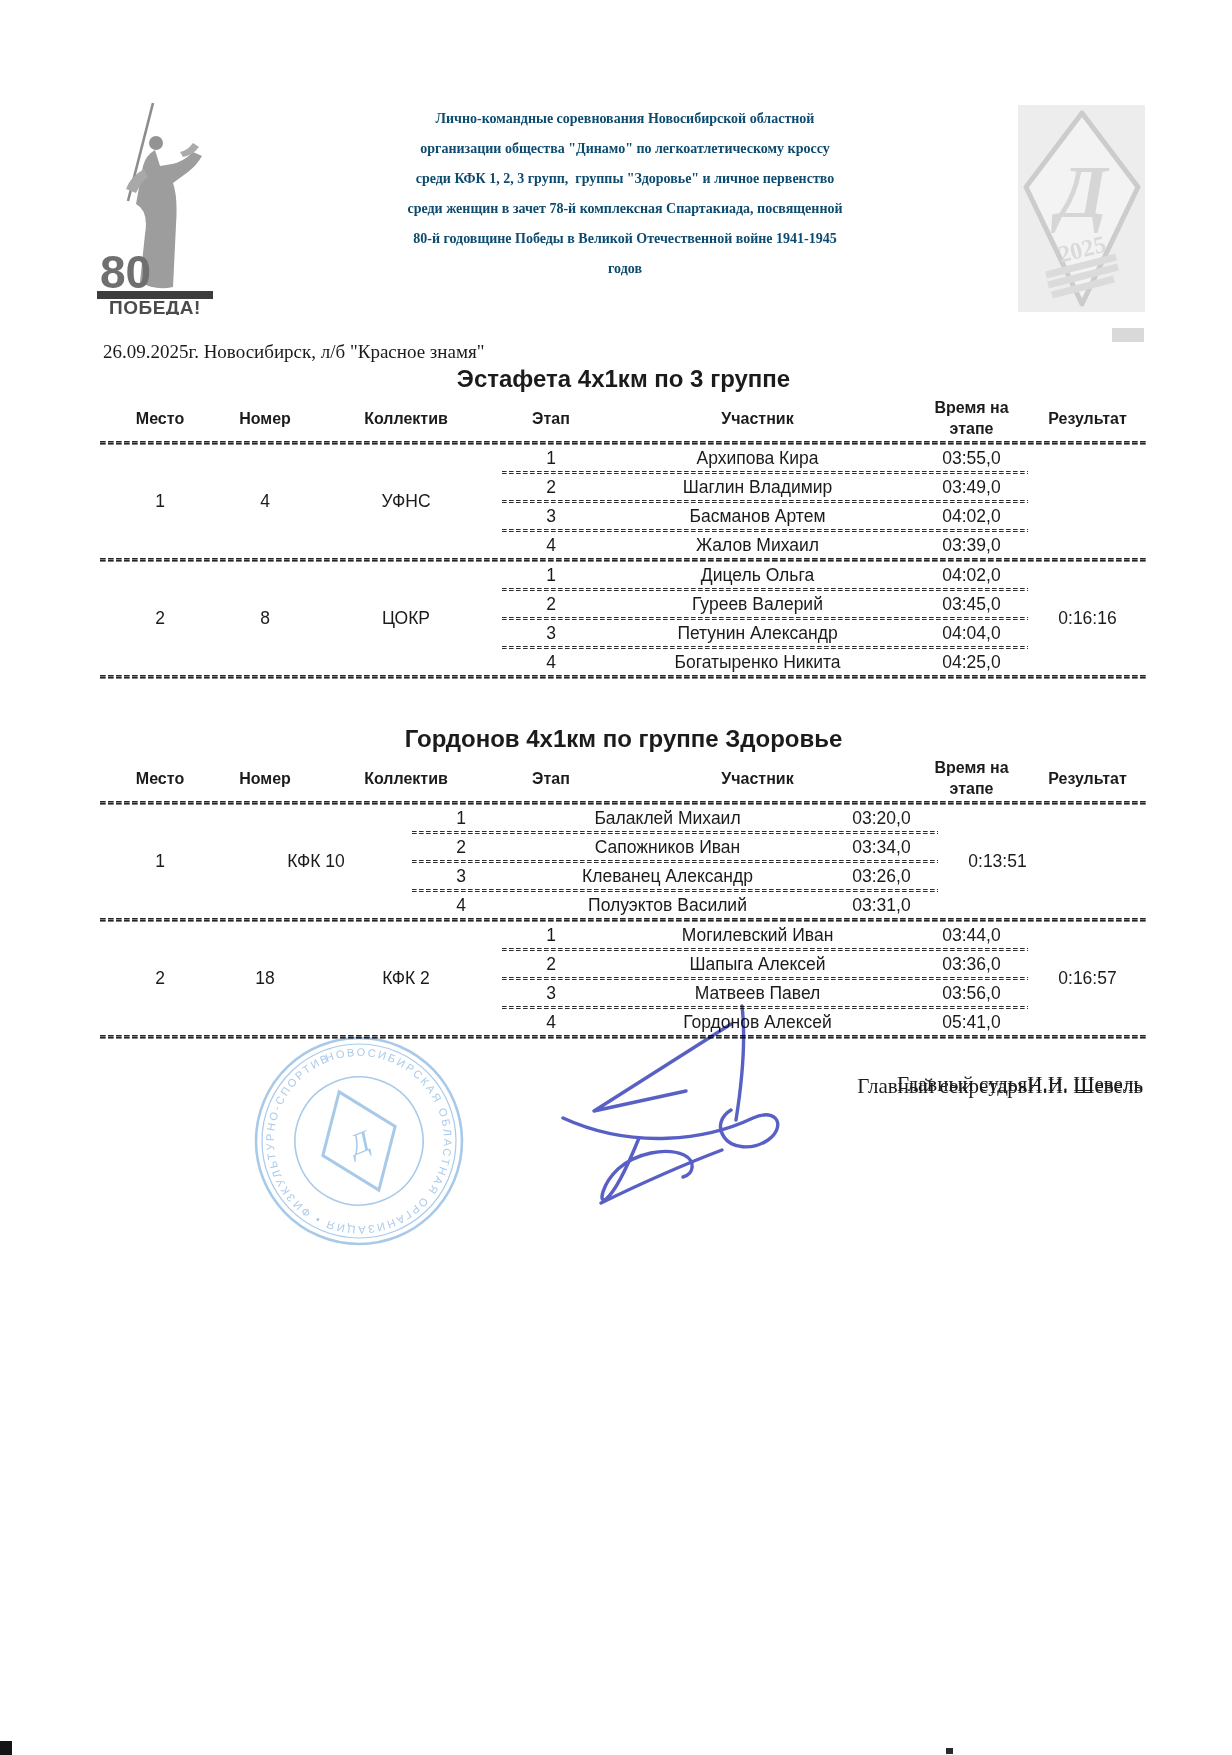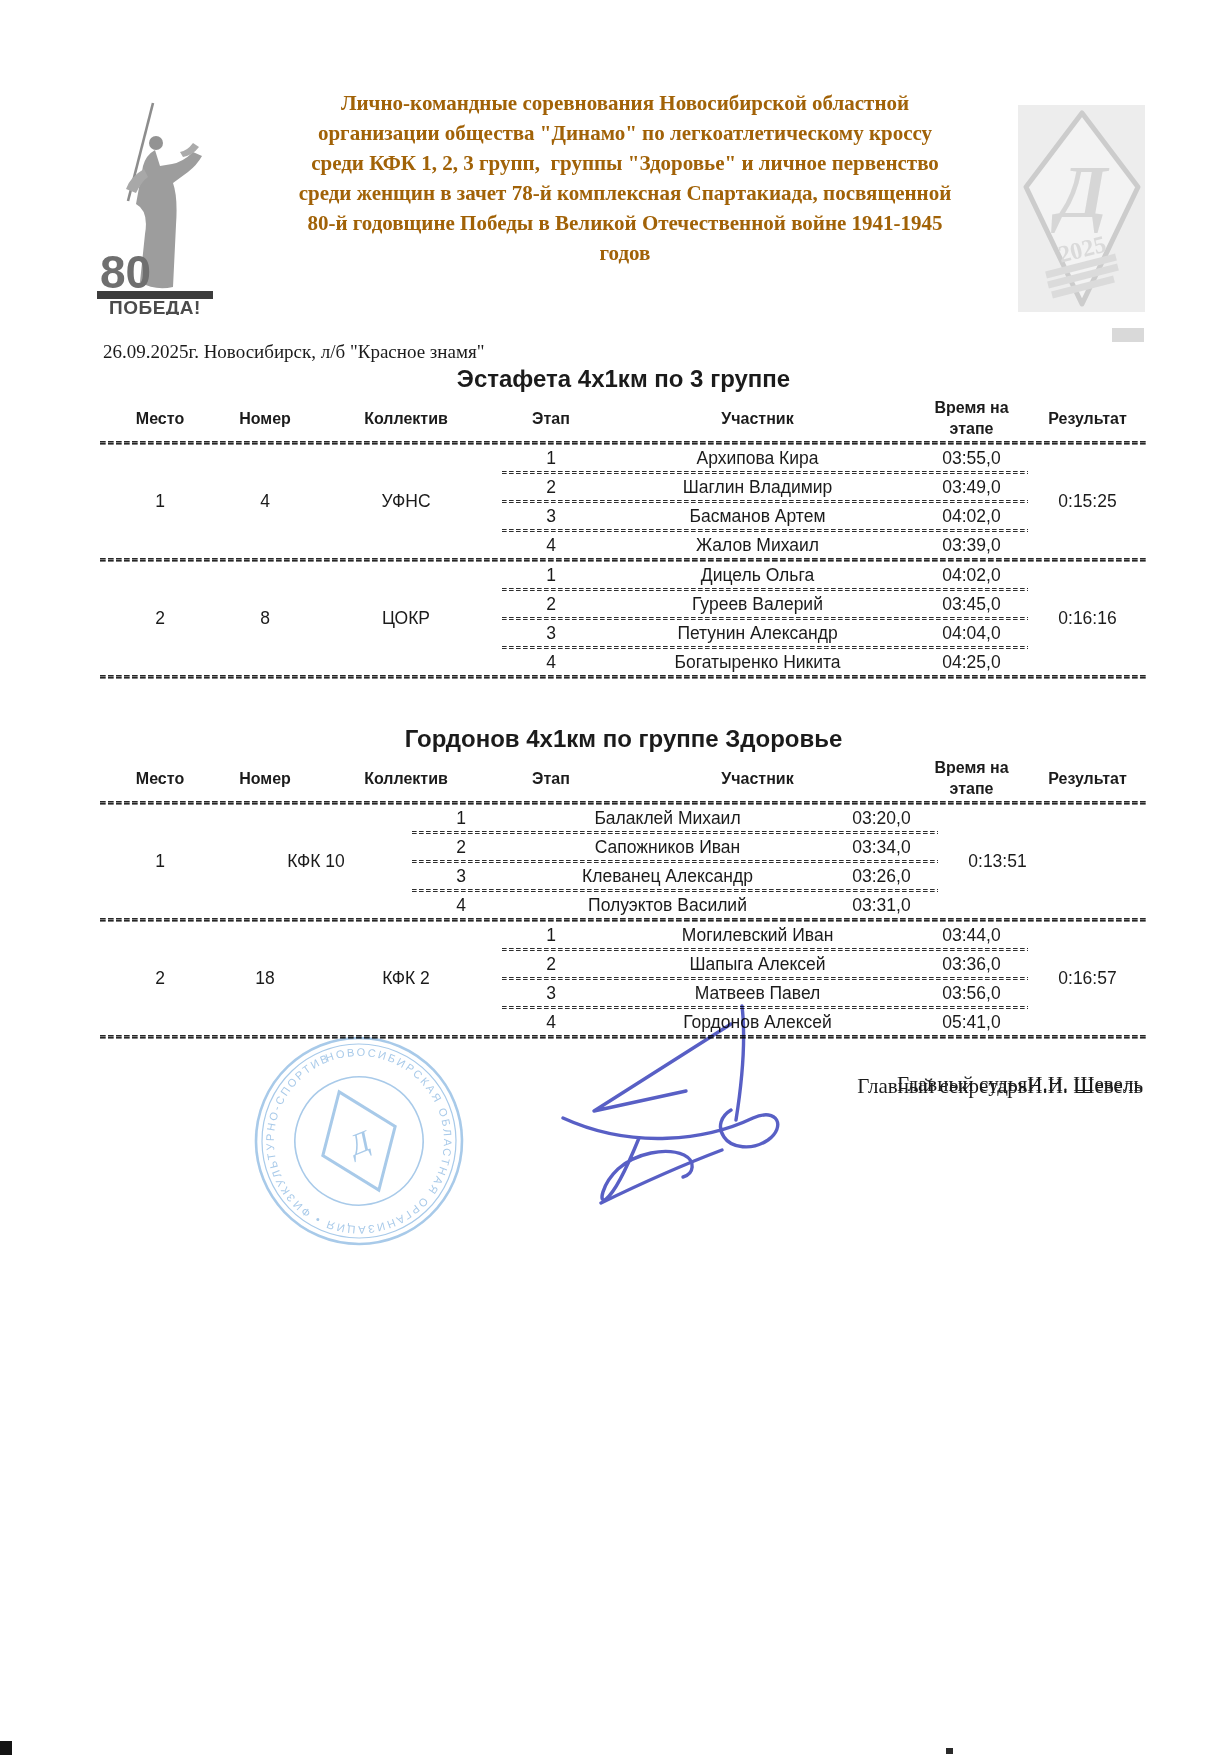--- a/index.html
+++ b/index.html
@@ -3,24 +3,24 @@
 <meta charset="utf-8">
 <style>
   html,body{margin:0;padding:0;background:#e8e8e8;}
   #page{
     position:relative;width:1232px;height:1755px;background:#ffffff;
     margin:0 auto;overflow:hidden;
     font-family:"Liberation Sans",sans-serif;color:#1b1b1b;
   }
   
   .doc-title{
-    position:absolute;left:225px;top:88px;width:800px;
+    position:absolute;left:225px;top:104px;width:800px;
     font-family:"Liberation Serif",serif;font-weight:bold;
-    font-size:21px;line-height:30px;text-align:center;
-    white-space:pre-wrap;color:#a16207;
+    font-size:14px;line-height:30px;text-align:center;
+    white-space:pre-wrap;color:#0c4a6e;
   }
   .logo-left{position:absolute;left:95px;top:95px;width:120px;height:220px;}
   .logo-right{position:absolute;left:1018px;top:105px;width:127px;height:207px;}
   
   .meta-row{
     position:absolute;left:103px;top:341px;width:1042px;
     display:flex;align-items:baseline;
     font-family:"Liberation Serif",serif;font-size:19px;
   }
   
@@ -154,21 +154,20 @@
                 <div class="lg lg-runner">Басманов Артем</div>
                 <div class="lg lg-time">04:02,0</div>
               </div>
               <div class="sep-leg"></div>
               <div class="leg-row">
                 <div class="lg lg-num">4</div>
                 <div class="lg lg-runner">Жалов Михаил</div>
                 <div class="lg lg-time">03:39,0</div>
               </div>
             </div>
-            <div class="cell col-result">0:15:25</div>
           </div>
           <div class="sep-full"></div>
           <div class="team-block">
             <div class="cell col-place">2</div>
             <div class="cell col-number">8</div>
             <div class="cell col-team">ЦОКР</div>
             <div class="legs">
               <div class="leg-row">
                 <div class="lg lg-num">1</div>
                 <div class="lg lg-runner">Дицель Ольга</div>

